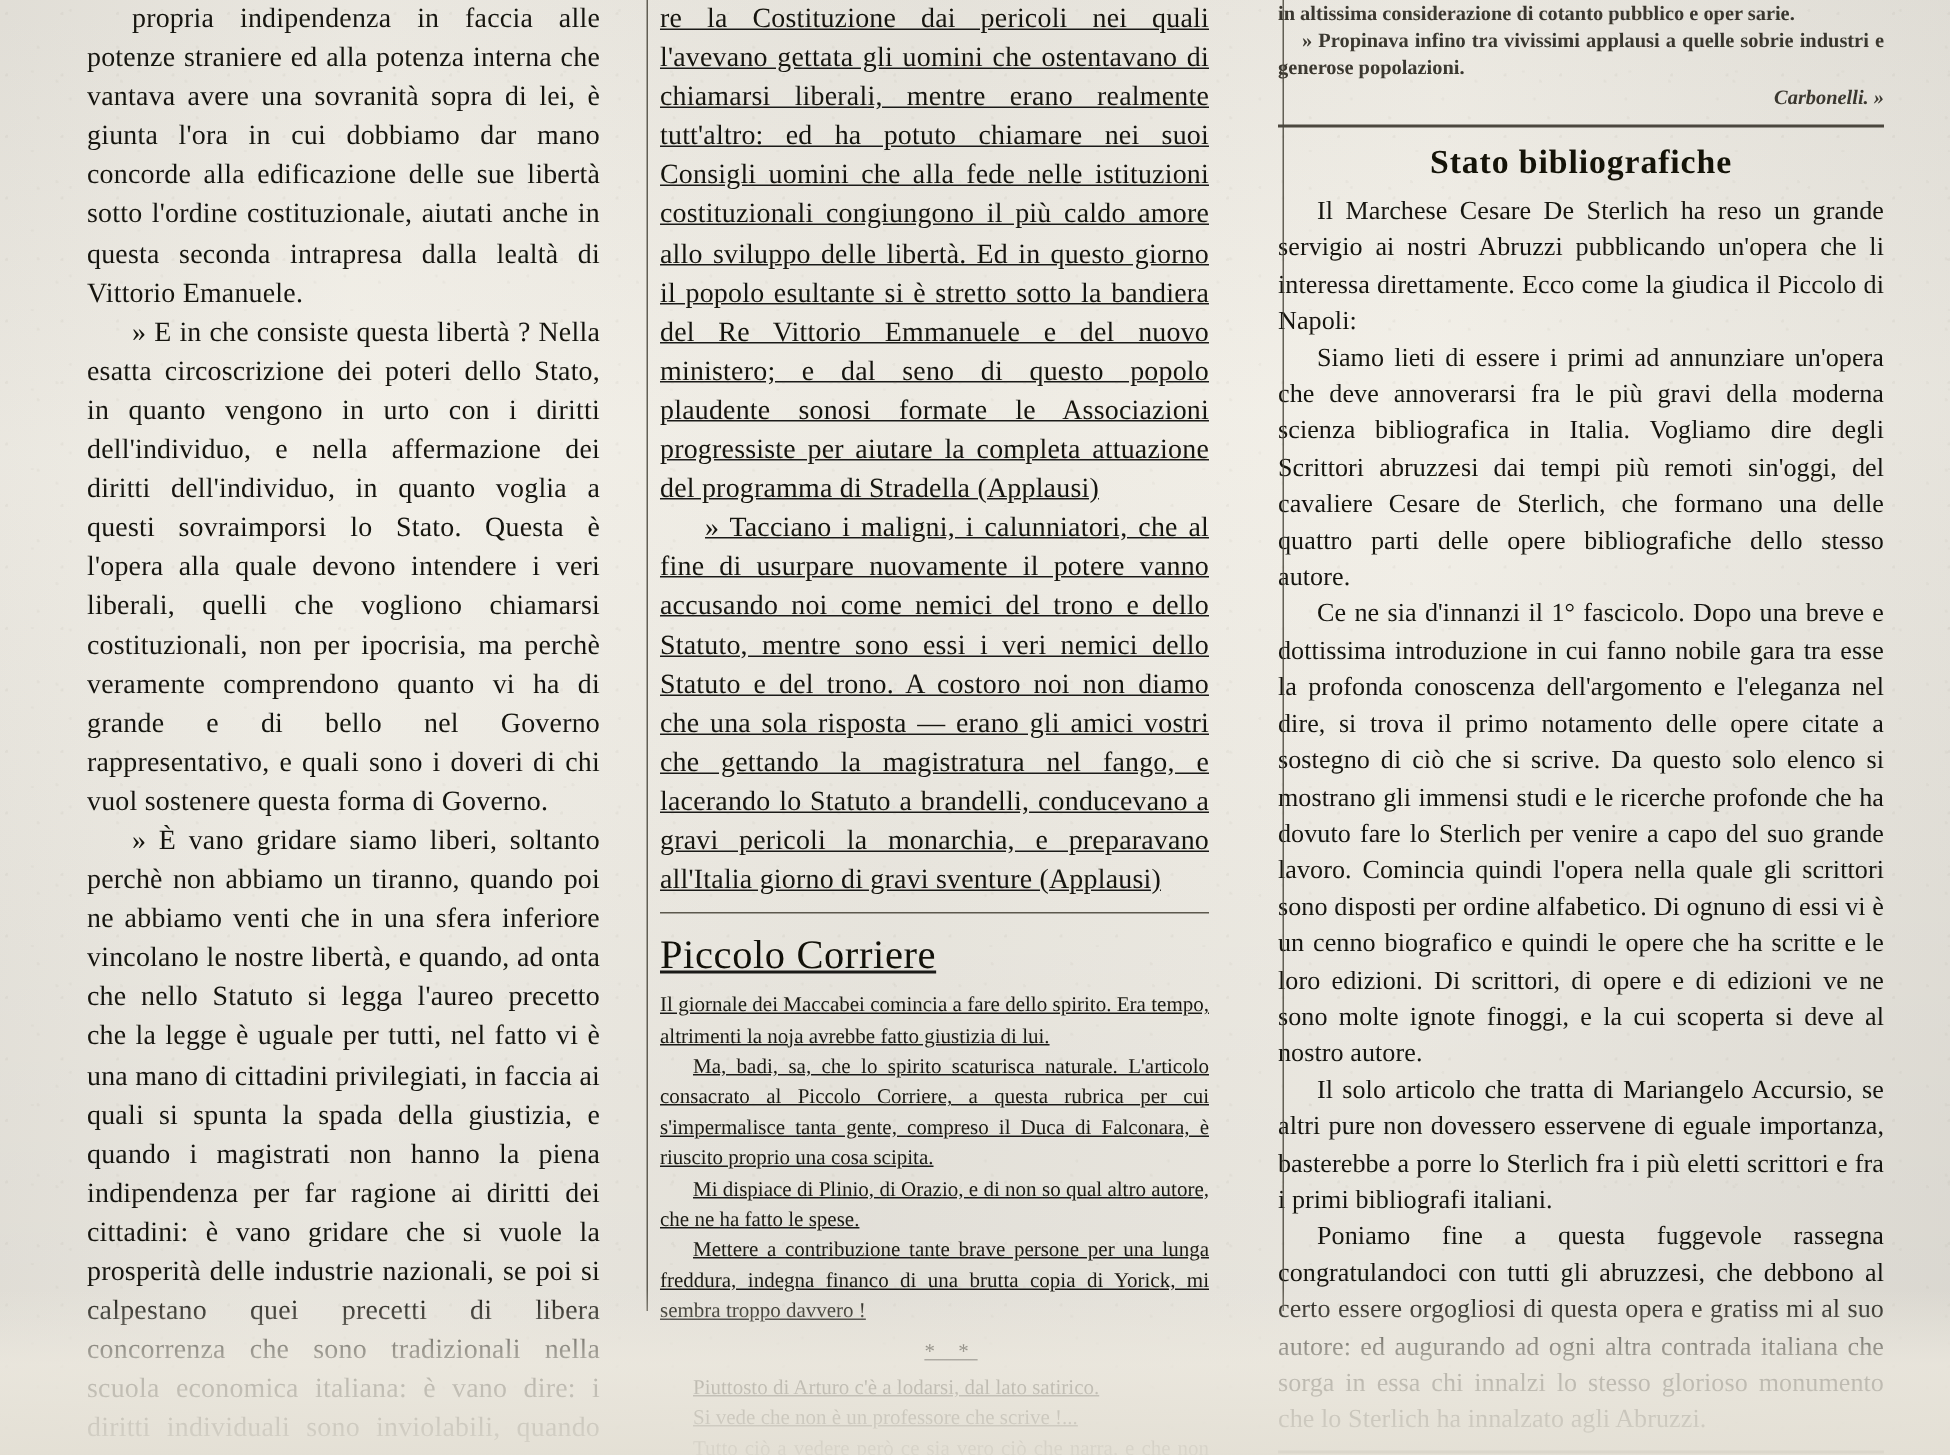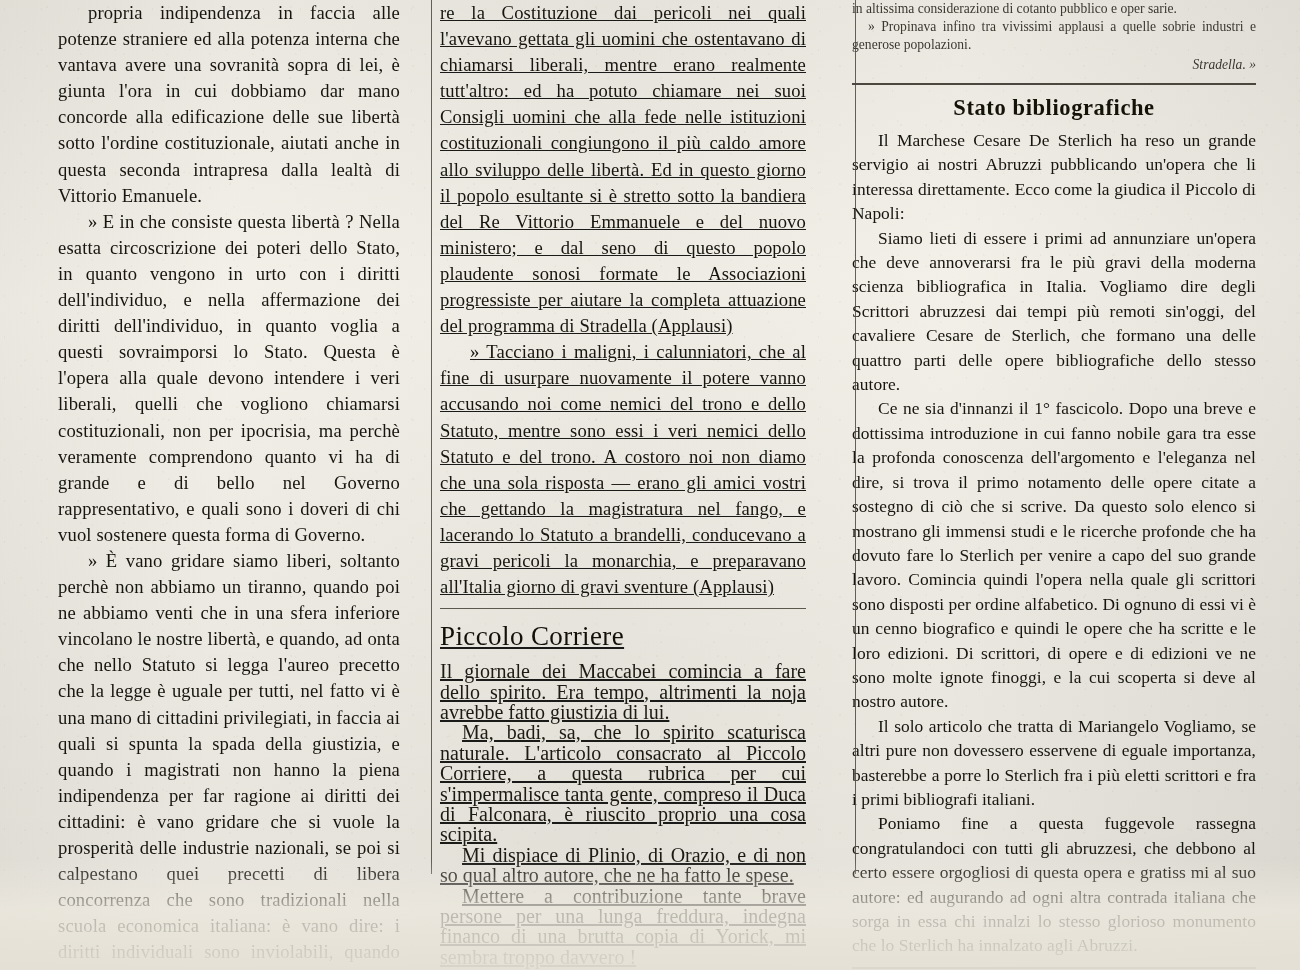--- a/index.html
+++ b/index.html
@@ -95,21 +95,21 @@
   .body-right p {
     font-size: 17.4px;
     line-height: 24.4px;
     letter-spacing: 0.05px;
     text-indent: 26px;
     color: #16150f;
   }
 
   
   .body-small p {
-    font-size: 20px;
+    font-size: 14px;
     line-height: 20.4px;
     text-indent: 22px;
     color: #1b1a13;
   }
   .body-small p.noind { text-indent: 0; }
 
   .headline {
     text-align: left;
     font-size: 27px;
     line-height: 32px;
@@ -148,21 +148,21 @@
     color: #23211a;
     text-indent: 0;
   }
   .signature {
     text-align: right;
     font-size: 14.5px;
     font-style: italic;
     margin: 2px 0 4px 0;
     text-indent: 0;
   }
-  .faded { opacity: 0.88; }
+  .faded { opacity: 0.88; font-weight: bold; }
   .col-3 .topblock p {
     font-size: 13.6px;
     line-height: 18px;
     text-indent: 0;
     color: #232018;
   }
   .col-3 .topblock p.ind { text-indent: 16px; }
 </style>
 </head>
 <body>
@@ -197,32 +197,32 @@
         <p>Piuttosto di Arturo c'è a lodarsi, dal lato satirico.</p>
         <p>Si vede che non è un professore che scrive !...</p>
         <p>Tutto ciò a vedere però ce sia vero ciò che narra, e che non sia il caso di dira a lui: medice, cura teipsum !... Del resto, in ogni caso il giornale dei Maccabei avrebbe dovuto farne a meno.</p>
       </div>
     </div>
 
     <div class="col col-3">
       <div class="topblock faded">
         <p>in altissima considerazione di cotanto pubblico e oper sarie.</p>
         <p class="ind">» Propinava infino tra vivissimi applausi a quelle sobrie industri e generose popolazioni.</p>
-        <p class="signature">Stradella. »</p>
+        <p class="signature">Carbonelli. »</p>
       </div>
 
       <hr class="hr-thick">
 
       <h2 class="headline-sm">Stato bibliografiche</h2>
 
       <div class="body-right">
         <p>Il Marchese Cesare De Sterlich ha reso un grande servigio ai nostri Abruzzi pubblicando un'opera che li interessa direttamente. Ecco come la giudica il Piccolo di Napoli:</p>
         <p>Siamo lieti di essere i primi ad annunziare un'opera che deve annoverarsi fra le più gravi della moderna scienza bibliografica in Italia. Vogliamo dire degli Scrittori abruzzesi dai tempi più remoti sin'oggi, del cavaliere Cesare de Sterlich, che formano una delle quattro parti delle opere bibliografiche dello stesso autore.</p>
         <p>Ce ne sia d'innanzi il 1° fascicolo. Dopo una breve e dottissima introduzione in cui fanno nobile gara tra esse la profonda conoscenza dell'argomento e l'eleganza nel dire, si trova il primo notamento delle opere citate a sostegno di ciò che si scrive. Da questo solo elenco si mostrano gli immensi studi e le ricerche profonde che ha dovuto fare lo Sterlich per venire a capo del suo grande lavoro. Comincia quindi l'opera nella quale gli scrittori sono disposti per ordine alfabetico. Di ognuno di essi vi è un cenno biografico e quindi le opere che ha scritte e le loro edizioni. Di scrittori, di opere e di edizioni ve ne sono molte ignote finoggi, e la cui scoperta si deve al nostro autore.</p>
-        <p>Il solo articolo che tratta di Mariangelo Vogliamo, se altri pure non dovessero esservene di eguale importanza, basterebbe a porre lo Sterlich fra i più eletti scrittori e fra i primi bibliografi italiani.</p>
+        <p>Il solo articolo che tratta di Mariangelo Accursio, se altri pure non dovessero esservene di eguale importanza, basterebbe a porre lo Sterlich fra i più eletti scrittori e fra i primi bibliografi italiani.</p>
         <p>Poniamo fine a questa fuggevole rassegna congratulandoci con tutti gli abruzzesi, che debbono al certo essere orgogliosi di questa opera e gratiss mi al suo autore: ed augurando ad ogni altra contrada italiana che sorga in essa chi innalzi lo stesso glorioso monumento che lo Sterlich ha innalzato agli Abruzzi.</p>
       </div>
 
       <hr class="hr-thick">
 
     </div>
 
   </div>
 
   <div class="rule rule-a"></div>

